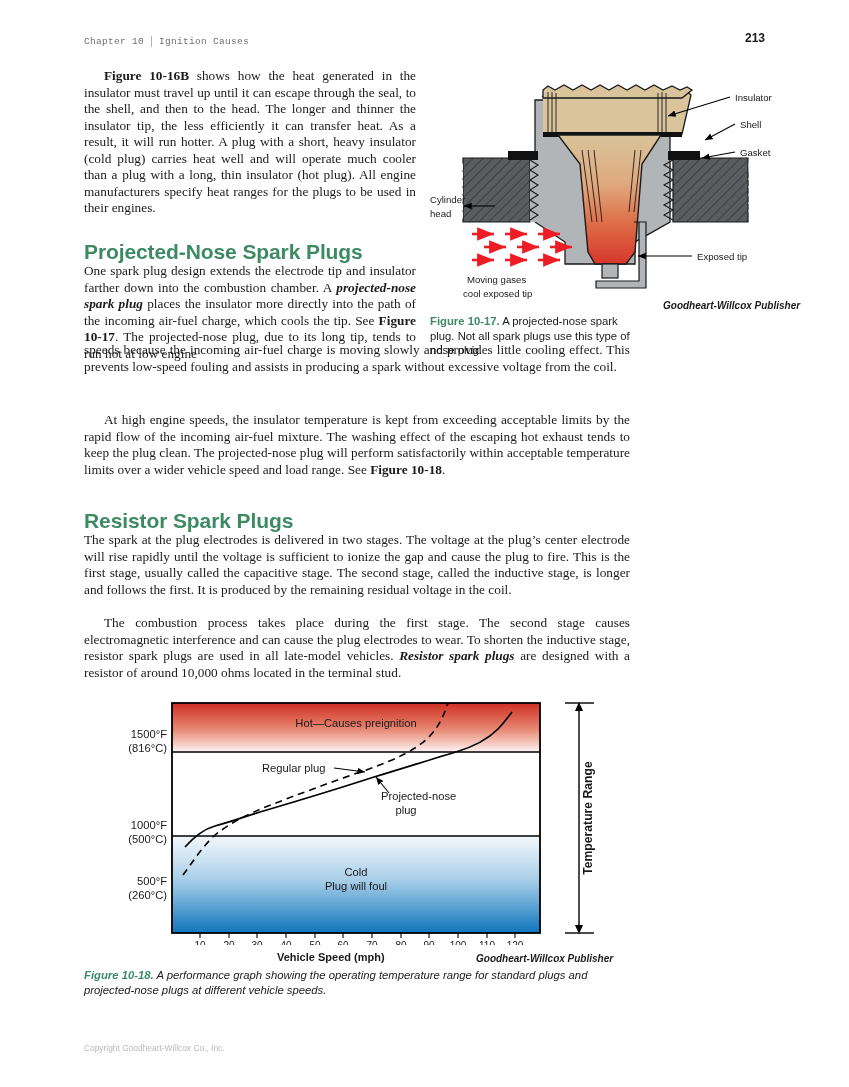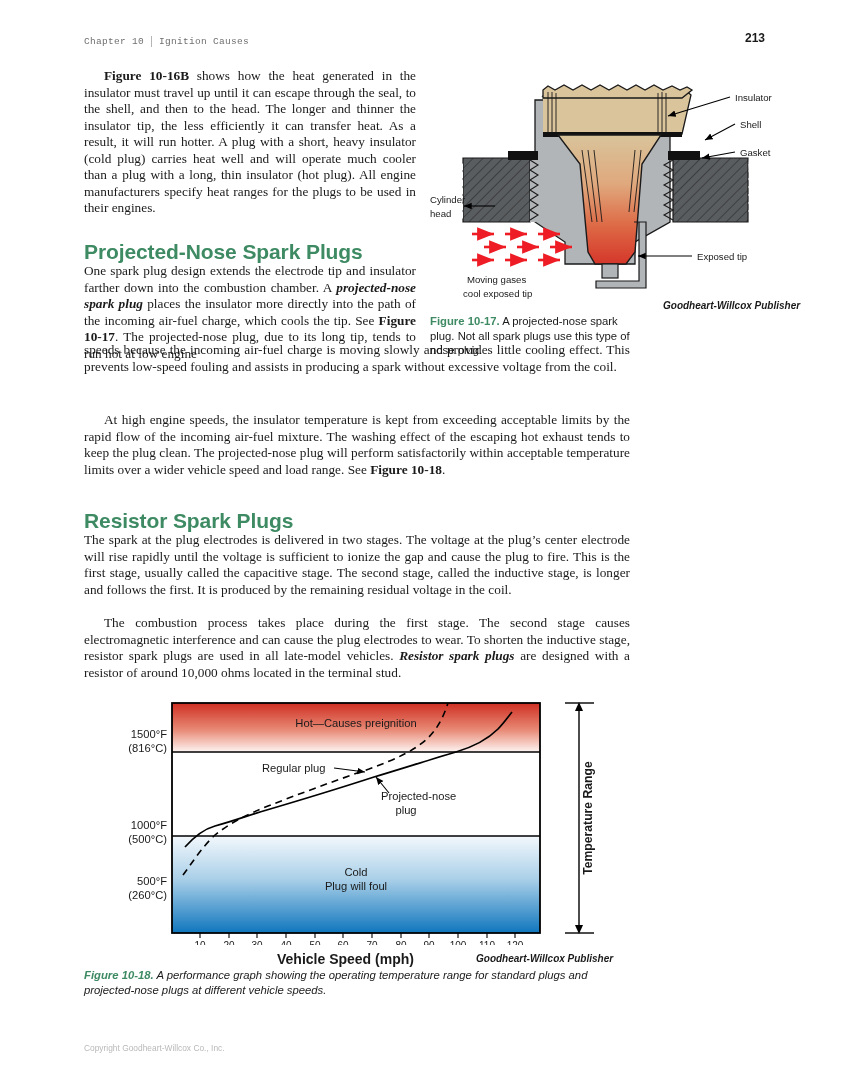--- a/index.html
+++ b/index.html
@@ -312,21 +312,21 @@
         <line x1="481" y1="8" x2="510" y2="8" stroke="#000" stroke-width="1.4"></line>
         <line x1="481" y1="238" x2="510" y2="238" stroke="#000" stroke-width="1.4"></line>
         <line x1="495" y1="14" x2="495" y2="232" stroke="#000" stroke-width="1.4"></line>
         <path d="M495,7 L499,16 L491,16 Z" fill="#000"></path>
         <path d="M495,239 L499,230 L491,230 Z" fill="#000"></path>
         <text x="0" y="0" transform="translate(508,123) rotate(-90)" font-family="Liberation Sans, sans-serif" font-size="12.2" font-weight="bold" fill="#1a1a1a" text-anchor="middle">Temperature Range</text>
       </g>
     </svg>
   </div>
 
-  <div style="position:absolute;left:277px;top:951px;font-family:'Liberation Sans',sans-serif;font-size:14px;font-weight:bold;color:#1a1a1a;">Vehicle Speed (mph)</div>
+  <div style="position:absolute;left:277px;top:951px;font-family:'Liberation Sans',sans-serif;font-size:11px;font-weight:bold;color:#1a1a1a;">Vehicle Speed (mph)</div>
 
   <div class="credit" style="left:476px;top:953px;">Goodheart-Willcox Publisher</div>
 
   <div class="figcap" style="left:84px;top:968px;width:546px;font-style:italic;">
     <span class="lbl">Figure 10-18.</span><span> A performance graph showing the operating temperature range for standard plugs and projected-nose plugs at different vehicle speeds.</span>
   </div>
 
   <div class="footer">Copyright Goodheart-Willcox Co., Inc.</div>
 
 </div>

